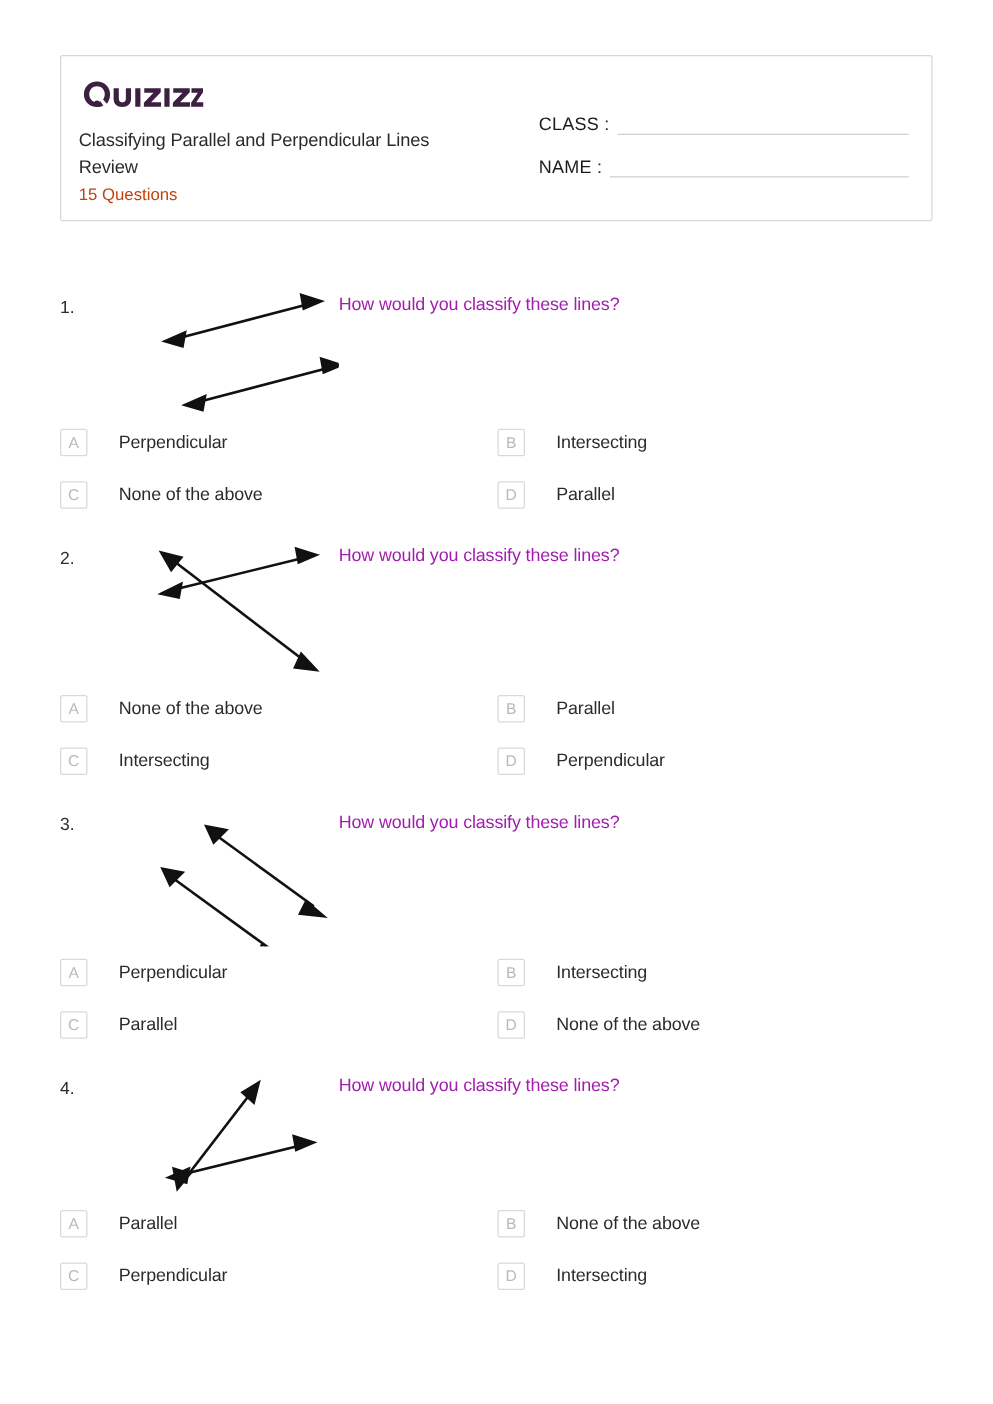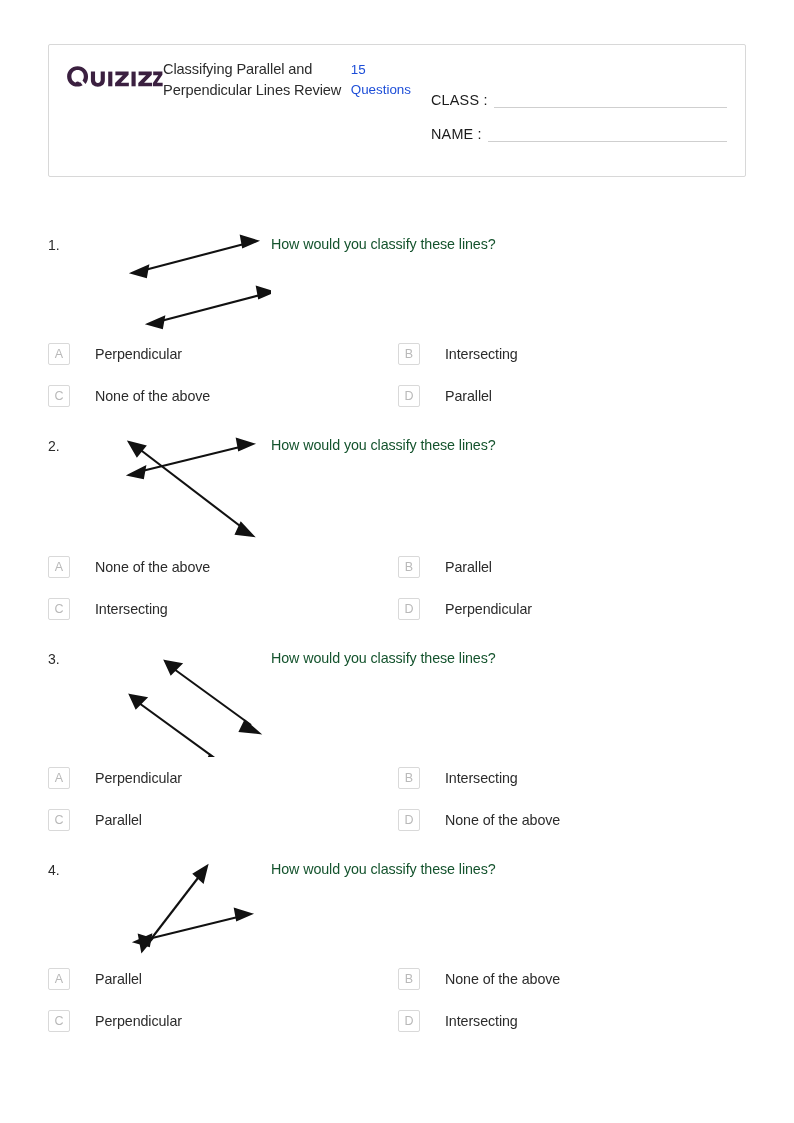--- a/index.html
+++ b/index.html
@@ -28,40 +28,41 @@
   .header-card {
     border: 1px solid #d8d8d8;
     border-radius: 2px;
     height: 133px;
     display: flex;
     padding: 14px 18px 10px 14px;
   }
   .header-left {
     width: 348px;
     display: flex;
+    flex-direction: column;
   }
   .logo {
     height: 30px;
     display: flex;
     align-items: center;
     margin: 3px 0 14px 3px;
   }
   .logo svg { display: block; }
 
   .quiz-title {
     font-size: 14.6px;
     line-height: 21px;
     color: #2b2b2b;
     letter-spacing: -0.1px;
     max-width: 330px;
   }
   .quiz-count {
     font-size: 13.4px;
     line-height: 20px;
-    color: #1d4ed8;
+    color: #c2410c;
     margin-top: 1px;
   }
 
   .header-right {
     flex: 1;
     display: flex;
     flex-direction: column;
     justify-content: flex-start;
     padding-top: 18px;
     padding-left: 20px;
@@ -104,21 +105,21 @@
     text-align: left;
   }
   .q-figure {
     width: 190px;
     flex-shrink: 0;
     position: relative;
   }
   .q-figure svg { display: block; }
   .q-text {
     font-size: 14.3px;
-    color: #14532d;
+    color: #a21caf;
     padding-top: 3px;
     letter-spacing: -0.1px;
   }
 
   .options {
     display: grid;
     grid-template-columns: 350px 1fr;
     row-gap: 20px;
     margin-top: 10px;
   }

